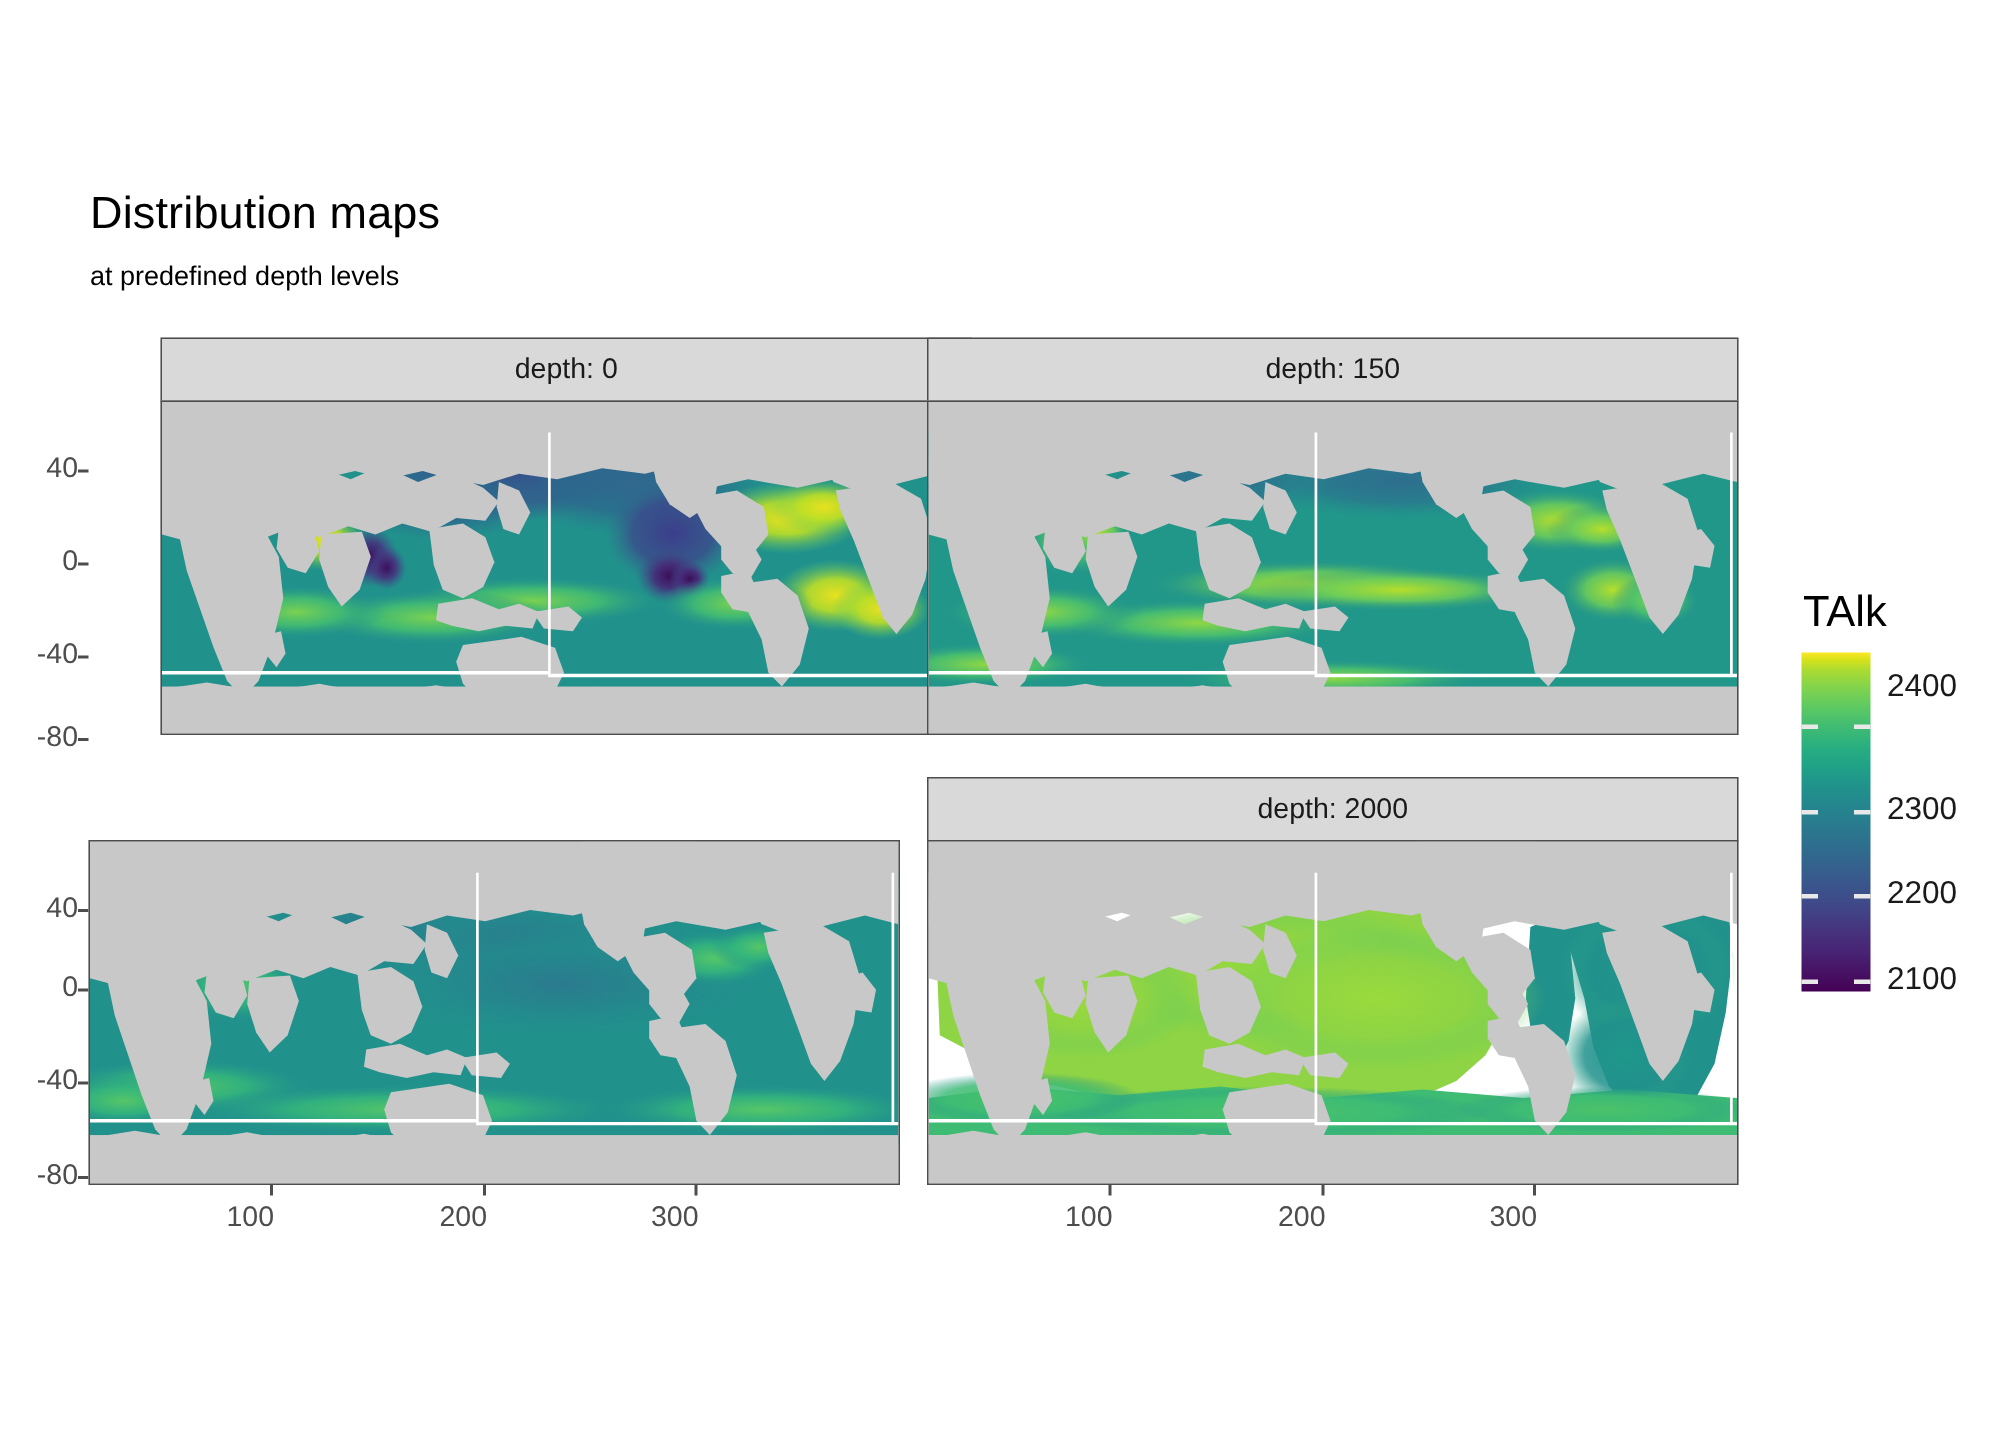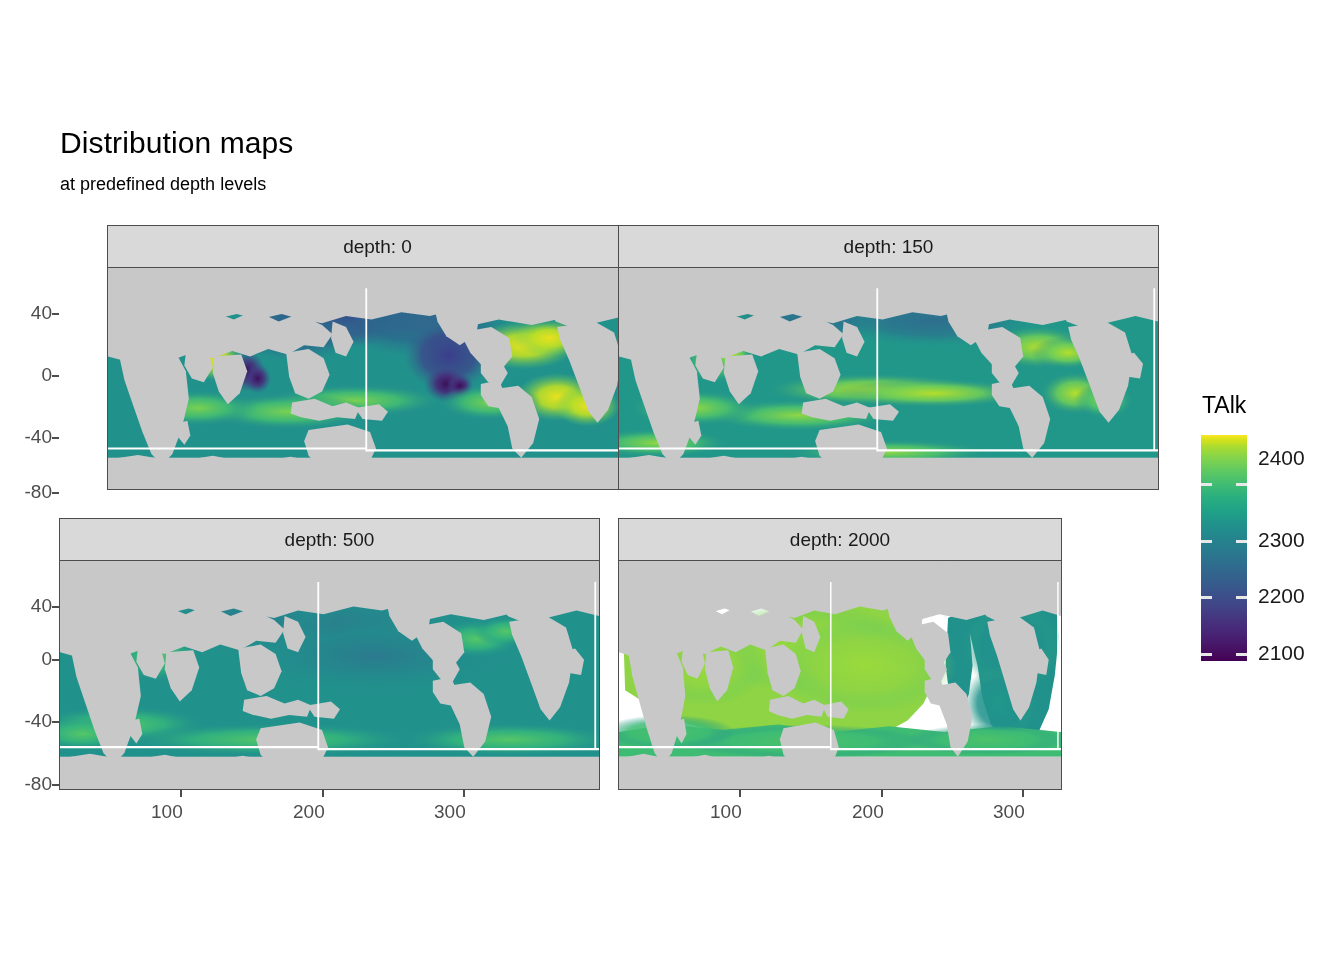--- a/index.html
+++ b/index.html
@@ -27,21 +27,21 @@
     background:#c8c8c8;overflow:hidden;
   }
   .map svg{display:block;width:100%;height:100%;}
 
   
   .ytick-lab{position:absolute;font-size:19px;color:#4d4d4d;text-align:right;width:46px;}
   .xtick-lab{position:absolute;font-size:19px;color:#4d4d4d;text-align:left;width:60px;}
   .tick-mark{position:absolute;background:#4d4d4d;}
 
   
-  .legend-title{position:absolute;left:1202px;top:392px;font-size:23px;color:#000;}
+  .legend-title{position:absolute;left:1202px;top:392px;font-size:29px;color:#000;}
   .legend-bar{
     position:absolute;left:1201px;top:435px;width:46px;height:226px;
     background:linear-gradient(to top,
       #440154 0%,#471365 6%,#482475 12%,#46337e 18%,#414487 24%,
       #3b528b 30%,#355f8d 36%,#2f6c8e 42%,#2a788e 48%,#25848e 54%,
       #21918c 60%,#1fa187 66%,#28ae80 72%,#3fbc73 78%,#5ec962 84%,
       #84d44b 90%,#addc30 95%,#d8e219 98%,#fde725 100%);
   }
   .legend-tick{position:absolute;height:3px;width:11px;background:#e8e8e8;}
   .legend-lab{position:absolute;left:1258px;font-size:21px;color:#1a1a1a;}
@@ -321,23 +321,20 @@
         <g stroke="#ffffff" stroke-width="2.4" fill="none">
           <path d="M345,22 L345,198 L720,198"></path>
           <path d="M715,22 L715,198"></path>
           <path d="M0,196 L345,196"></path>
         </g>
       </svg>
     </div>
   </div>
 
   <div class="panel" style="left:59px;top:518px;width:541px;height:272px;">
-    <div class="strip">
-      <span class="strip-label">depth: 500</span>
-    </div>
     <div class="map">
       <svg viewBox="0 0 720 240" preserveAspectRatio="none">
         <rect x="0" y="22" width="720" height="190" fill="#21918c"></rect>
         <ellipse cx="360" cy="70" rx="200" ry="40" fill="url(#g2_blue)"></ellipse>
         <ellipse cx="420" cy="100" rx="180" ry="40" fill="url(#g2_blue)"></ellipse>
         <ellipse cx="250" cy="60" rx="120" ry="30" fill="url(#g2_blue)"></ellipse>
         <ellipse cx="130" cy="100" rx="60" ry="28" fill="url(#g2_green)"></ellipse>
         <ellipse cx="556" cy="82" rx="60" ry="20" fill="url(#g2_green)"></ellipse>
         <ellipse cx="596" cy="74" rx="44" ry="16" fill="url(#g2_green)"></ellipse>
         <ellipse cx="80" cy="172" rx="120" ry="20" fill="url(#g2_green)"></ellipse>
@@ -368,21 +365,21 @@
                  L400,214 L452,207 L504,214 L556,208 L608,215 L660,209 L720,214 L720,240 L0,240 Z" fill="#c8c8c8"></path>
         <g stroke="#ffffff" stroke-width="2.4" fill="none">
           <path d="M345,22 L345,198 L720,198"></path>
           <path d="M715,22 L715,198"></path>
           <path d="M0,196 L345,196"></path>
         </g>
       </svg>
     </div>
   </div>
 
-  <div class="panel" style="left:618px;top:518px;width:444px;height:272px;text-decoration:underline;">
+  <div class="panel" style="left:618px;top:518px;width:541px;height:272px;text-decoration:underline;">
     <div class="strip">
       <span class="strip-label">depth: 2000</span>
     </div>
     <div class="map">
       <svg viewBox="0 0 720 240" preserveAspectRatio="none">
 
         <rect x="0" y="22" width="720" height="190" fill="#ffffff"></rect>
 
         <path d="M24,80 L70,66 L110,72 L150,66 L196,74 L240,60 L288,50 L330,42
                  L380,38 L430,44 L470,58 L500,76 L516,100 L512,128 L496,150

